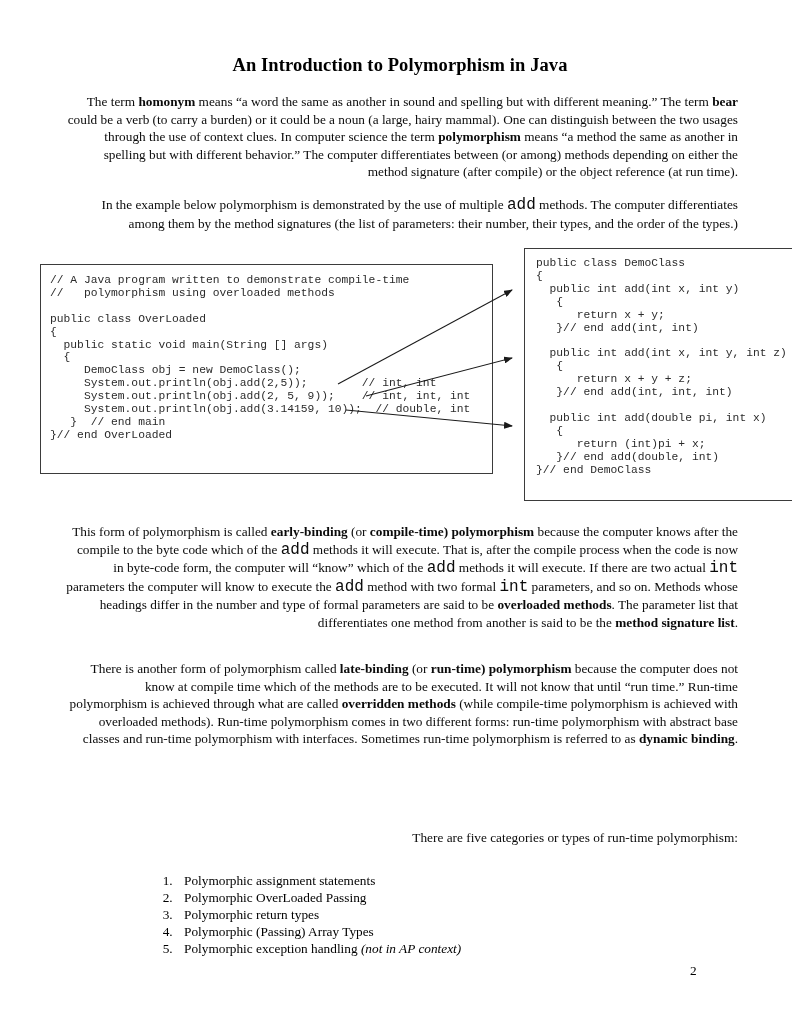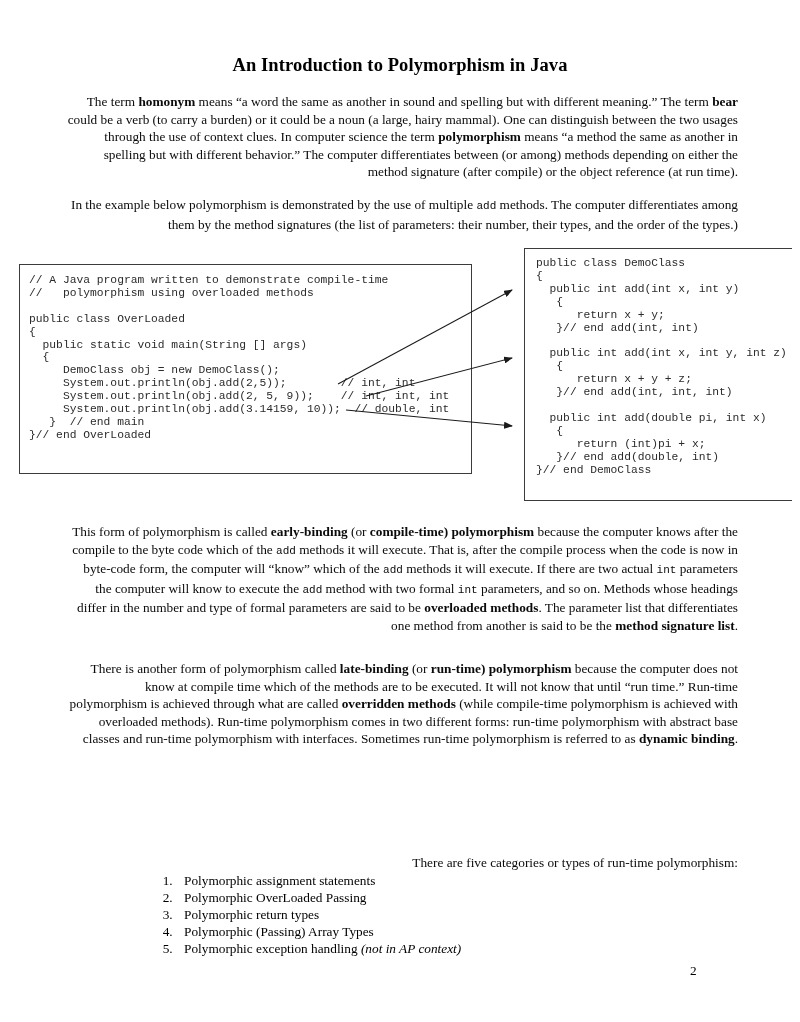--- a/index.html
+++ b/index.html
@@ -34,28 +34,28 @@
   .para {
     position: absolute;
     font-size: 13.3px;
     line-height: 17.6px;
     text-align: right;
     color: #0a0a0a;
   }
   .para b { font-weight: bold; }
   code, .mono {
     font-family: "Liberation Mono", "DejaVu Sans Mono", monospace;
-    font-size: 11px;
+    font-size: 16px;
   }
 
   #para-1 { left: 66px; top: 93px;  width: 672px; }
   #para-2 { left: 66px; top: 196px; width: 672px; }
   #para-3 { left: 66px; top: 523px; width: 672px; }
   #para-4 { left: 66px; top: 660px; width: 672px; }
-  #para-5 { left: 66px; top: 829px; width: 672px; margin-top: 25px; }
+  #para-5 { left: 66px; top: 829px; width: 672px; }
 
   
   .section-heading {
     position: absolute;
     left: 66px;
     top: 791px;
     width: 672px;
     font-size: 16.2px;
     font-weight: bold;
   }
@@ -67,21 +67,21 @@
     background: transparent;
     box-sizing: border-box;
     font-family: "Liberation Mono", "DejaVu Sans Mono", monospace;
     font-size: 11.3px;
     line-height: 12.9px;
     color: #2b2b2b;
     white-space: pre;
     overflow: hidden;
   }
   #code-left {
-    left: 19px;
+    left: 40px;
     top: 264px;
     width: 453px;
     height: 210px;
     padding: 9px 0 0 9px;
   }
   #code-right {
     left: 488px;
     top: 248px;
     width: 288px;
     height: 253px;

